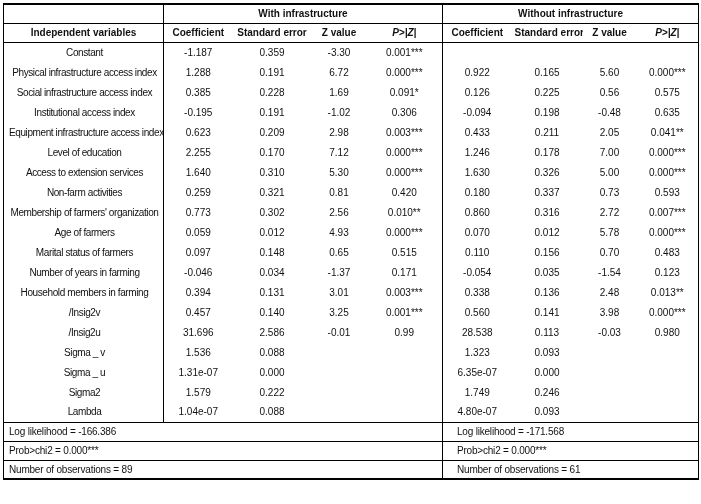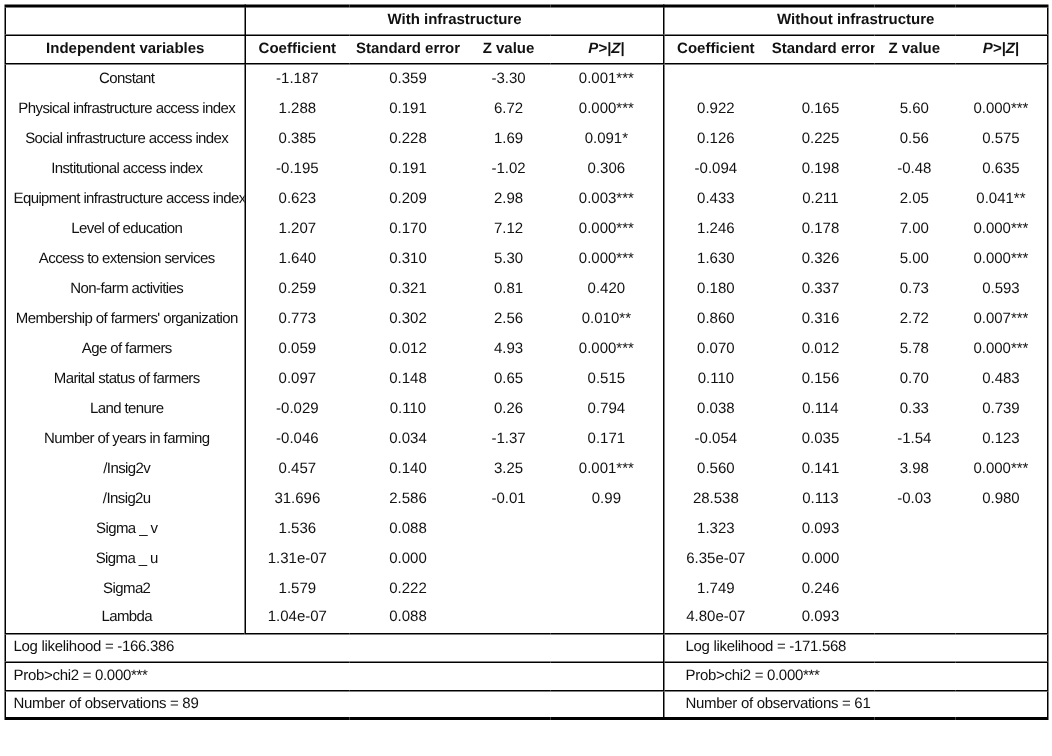--- a/index.html
+++ b/index.html
@@ -133,21 +133,21 @@
           <td class="c-num">0.209</td>
           <td class="c-num">2.98</td>
           <td class="c-num">0.003***</td>
           <td class="c-num group-start">0.433</td>
           <td class="c-num">0.211</td>
           <td class="c-num">2.05</td>
           <td class="c-num">0.041**</td>
         </tr>
         <tr>
           <td class="c-var">Level of education</td>
-          <td class="c-num">1.207</td>
+          <td class="c-num">2.255</td>
           <td class="c-num">0.170</td>
           <td class="c-num">7.12</td>
           <td class="c-num">0.000***</td>
           <td class="c-num group-start">1.246</td>
           <td class="c-num">0.178</td>
           <td class="c-num">7.00</td>
           <td class="c-num">0.000***</td>
         </tr>
         <tr>
           <td class="c-var">Access to extension services</td>
@@ -198,42 +198,42 @@
           <td class="c-num">0.097</td>
           <td class="c-num">0.148</td>
           <td class="c-num">0.65</td>
           <td class="c-num">0.515</td>
           <td class="c-num group-start">0.110</td>
           <td class="c-num">0.156</td>
           <td class="c-num">0.70</td>
           <td class="c-num">0.483</td>
         </tr>
         <tr>
-          <td class="c-var">Land tenure</td>
-          <td class="c-num">-0.029</td>
-          <td class="c-num">0.110</td>
-          <td class="c-num">0.26</td>
-          <td class="c-num">0.794</td>
-          <td class="c-num group-start">0.038</td>
-          <td class="c-num">0.114</td>
-          <td class="c-num">0.33</td>
-          <td class="c-num">0.739</td>
-        </tr>
-        <tr>
           <td class="c-var">Number of years in farming</td>
           <td class="c-num">-0.046</td>
           <td class="c-num">0.034</td>
           <td class="c-num">-1.37</td>
           <td class="c-num">0.171</td>
           <td class="c-num group-start">-0.054</td>
           <td class="c-num">0.035</td>
           <td class="c-num">-1.54</td>
           <td class="c-num">0.123</td>
         </tr>
         <tr>
+          <td class="c-var">Household members in farming</td>
+          <td class="c-num">0.394</td>
+          <td class="c-num">0.131</td>
+          <td class="c-num">3.01</td>
+          <td class="c-num">0.003***</td>
+          <td class="c-num group-start">0.338</td>
+          <td class="c-num">0.136</td>
+          <td class="c-num">2.48</td>
+          <td class="c-num">0.013**</td>
+        </tr>
+        <tr>
           <td class="c-var">/Insig2v</td>
           <td class="c-num">0.457</td>
           <td class="c-num">0.140</td>
           <td class="c-num">3.25</td>
           <td class="c-num">0.001***</td>
           <td class="c-num group-start">0.560</td>
           <td class="c-num">0.141</td>
           <td class="c-num">3.98</td>
           <td class="c-num">0.000***</td>
         </tr>

